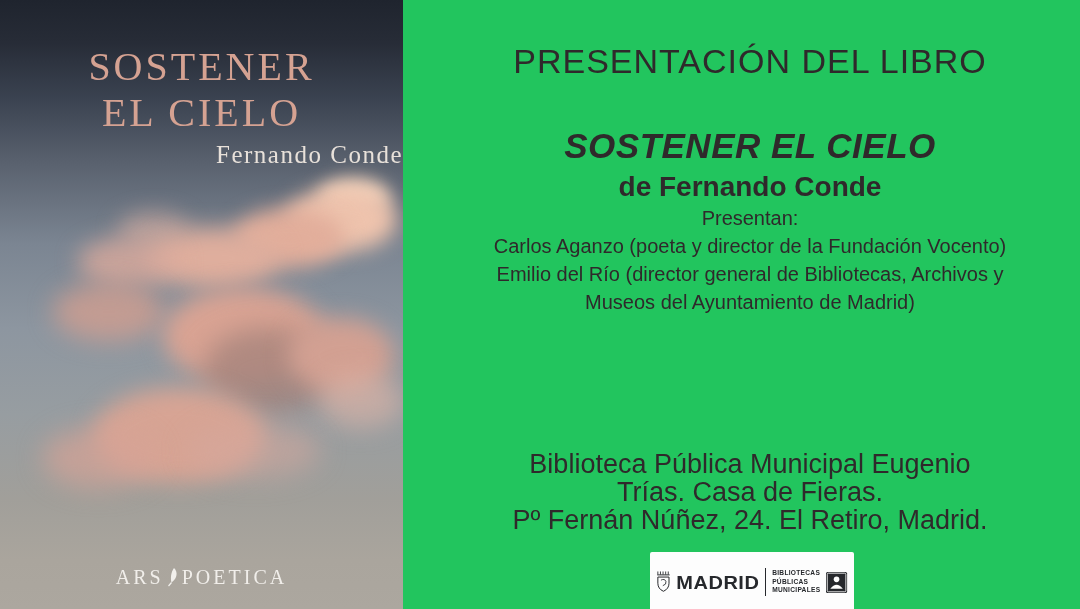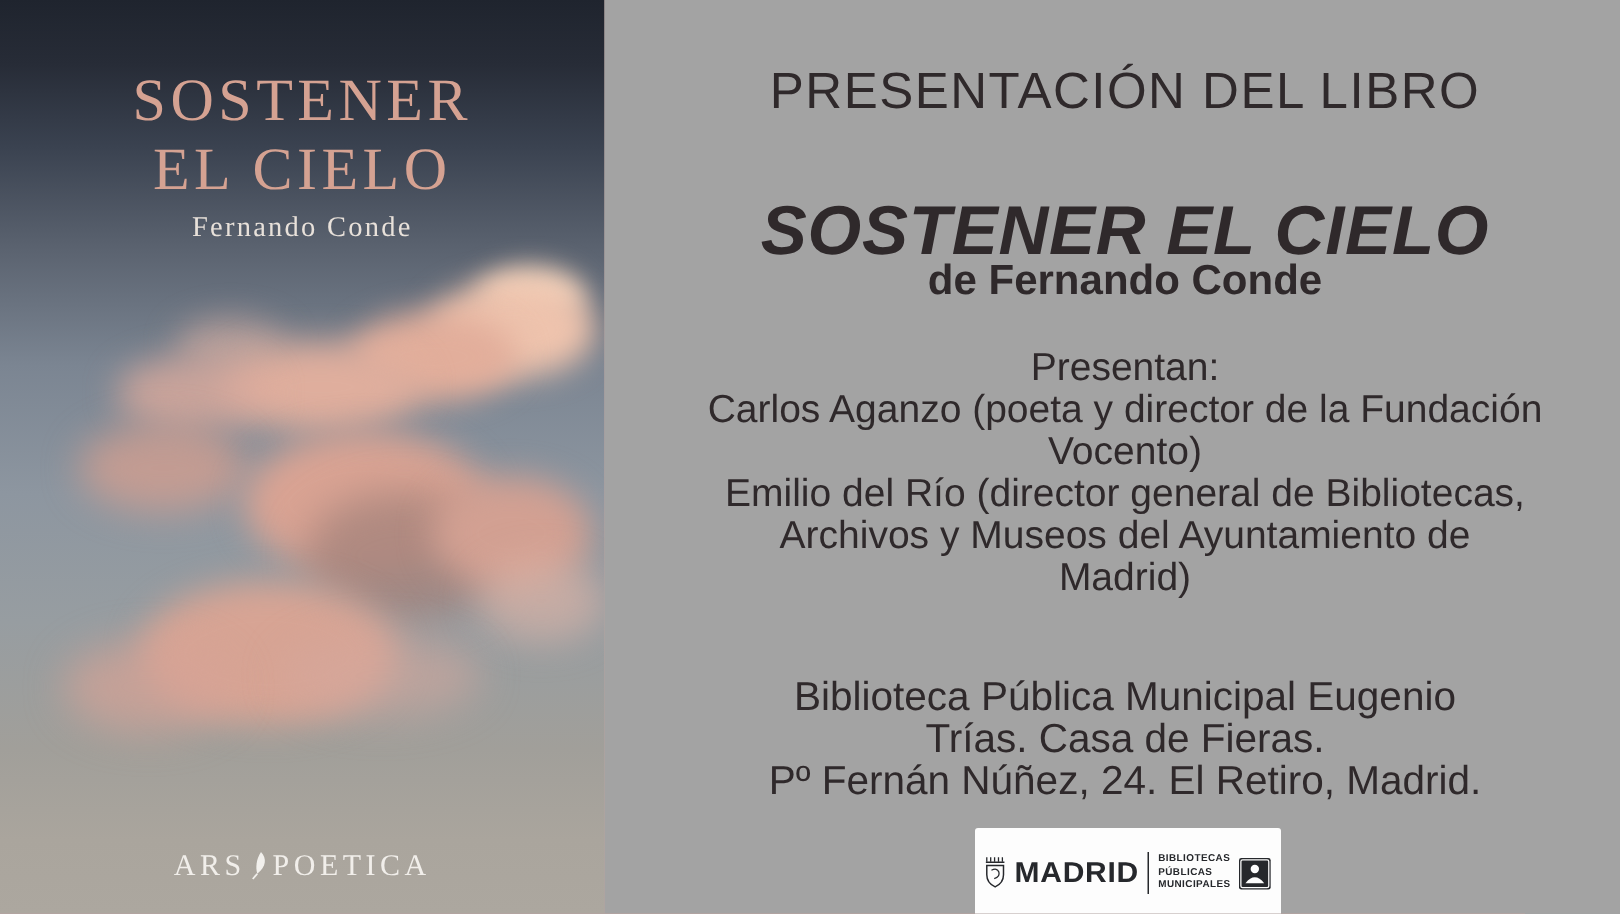--- a/index.html
+++ b/index.html
@@ -32,40 +32,40 @@
   .p12 { left:318px; top:193px; width:86px;  height:55px; background:rgba(226,182,166,.6); filter:blur(12px); }
   .p13 { left:318px; top:-2px;  width:72px;  height:40px; background:#f3d4bd; filter:blur(9px); }
   .p14 { left:118px; top:33px;  width:72px;  height:35px; background:rgba(224,180,165,.6); filter:blur(11px); }
 
   .cover-title {
     position:absolute; left:0; right:0; top:44px; text-align:center;
     font-family:"Liberation Serif", serif; font-weight:400;
     font-size:40px; line-height:46px; letter-spacing:3px; color:#d5a292;
   }
   .cover-author {
-    position:absolute; left:0; right:0; top:141px; text-align:center;
-    font-family:"Liberation Serif", serif; font-size:19px;
+    position:absolute; left:0; right:0; top:141px; text-align:right;
+    font-family:"Liberation Serif", serif; font-size:25px;
     letter-spacing:1.5px; color:#e8e1da;
   }
   .publisher {
     position:absolute; left:0; right:0; top:566px; text-align:center;
     font-family:"Liberation Serif", serif; font-size:20px;
     letter-spacing:3px; color:rgba(250,248,245,.88);
     display:flex; align-items:center; justify-content:center; gap:2px;
   }
   .feather { width:20px; height:20px; margin:0 -2px 2px -4px; }
 
   
-  .panel { position:relative; width:677px; height:609px; background:#a3a3a3; color:#2f292b; }
+  .panel { position:relative; width:677px; height:609px; background:#22c55e; color:#2f292b; }
   .panel > div { position:absolute; left:17px; right:0; text-align:center; }
 
   .ev-header   { top:42px;  font-size:34px; letter-spacing:1px; }
-  .ev-title    { top:126px; font-size:46px; font-weight:700; font-style:italic; letter-spacing:.5px; }
+  .ev-title    { top:126px; font-size:35px; font-weight:700; font-style:italic; letter-spacing:.5px; }
   .ev-author   { top:171px; font-size:28px; font-weight:700; }
-  .ev-presenters { top:230px; font-size:26px; line-height:28px; }
+  .ev-presenters { top:204px; font-size:20px; line-height:28px; }
   .ev-presenters .wrap2 { max-width:552px; margin:0 auto; }
   .ev-datetime { top:358px; font-size:26px; font-weight:700; line-height:33px; }
   .ev-venue    { top:450px; font-size:27px; line-height:28px; }
   .ev-venue .wrap1 { max-width:500px; margin:0 auto; }
 
   .logo-box {
     top:552px; left:calc(50% - 92px) !important; right:auto !important;
     width:204px; height:60px; background:#fdfdfd; border-radius:2px;
     display:flex; align-items:center; justify-content:center; gap:6px; padding:0 6px;
   }

